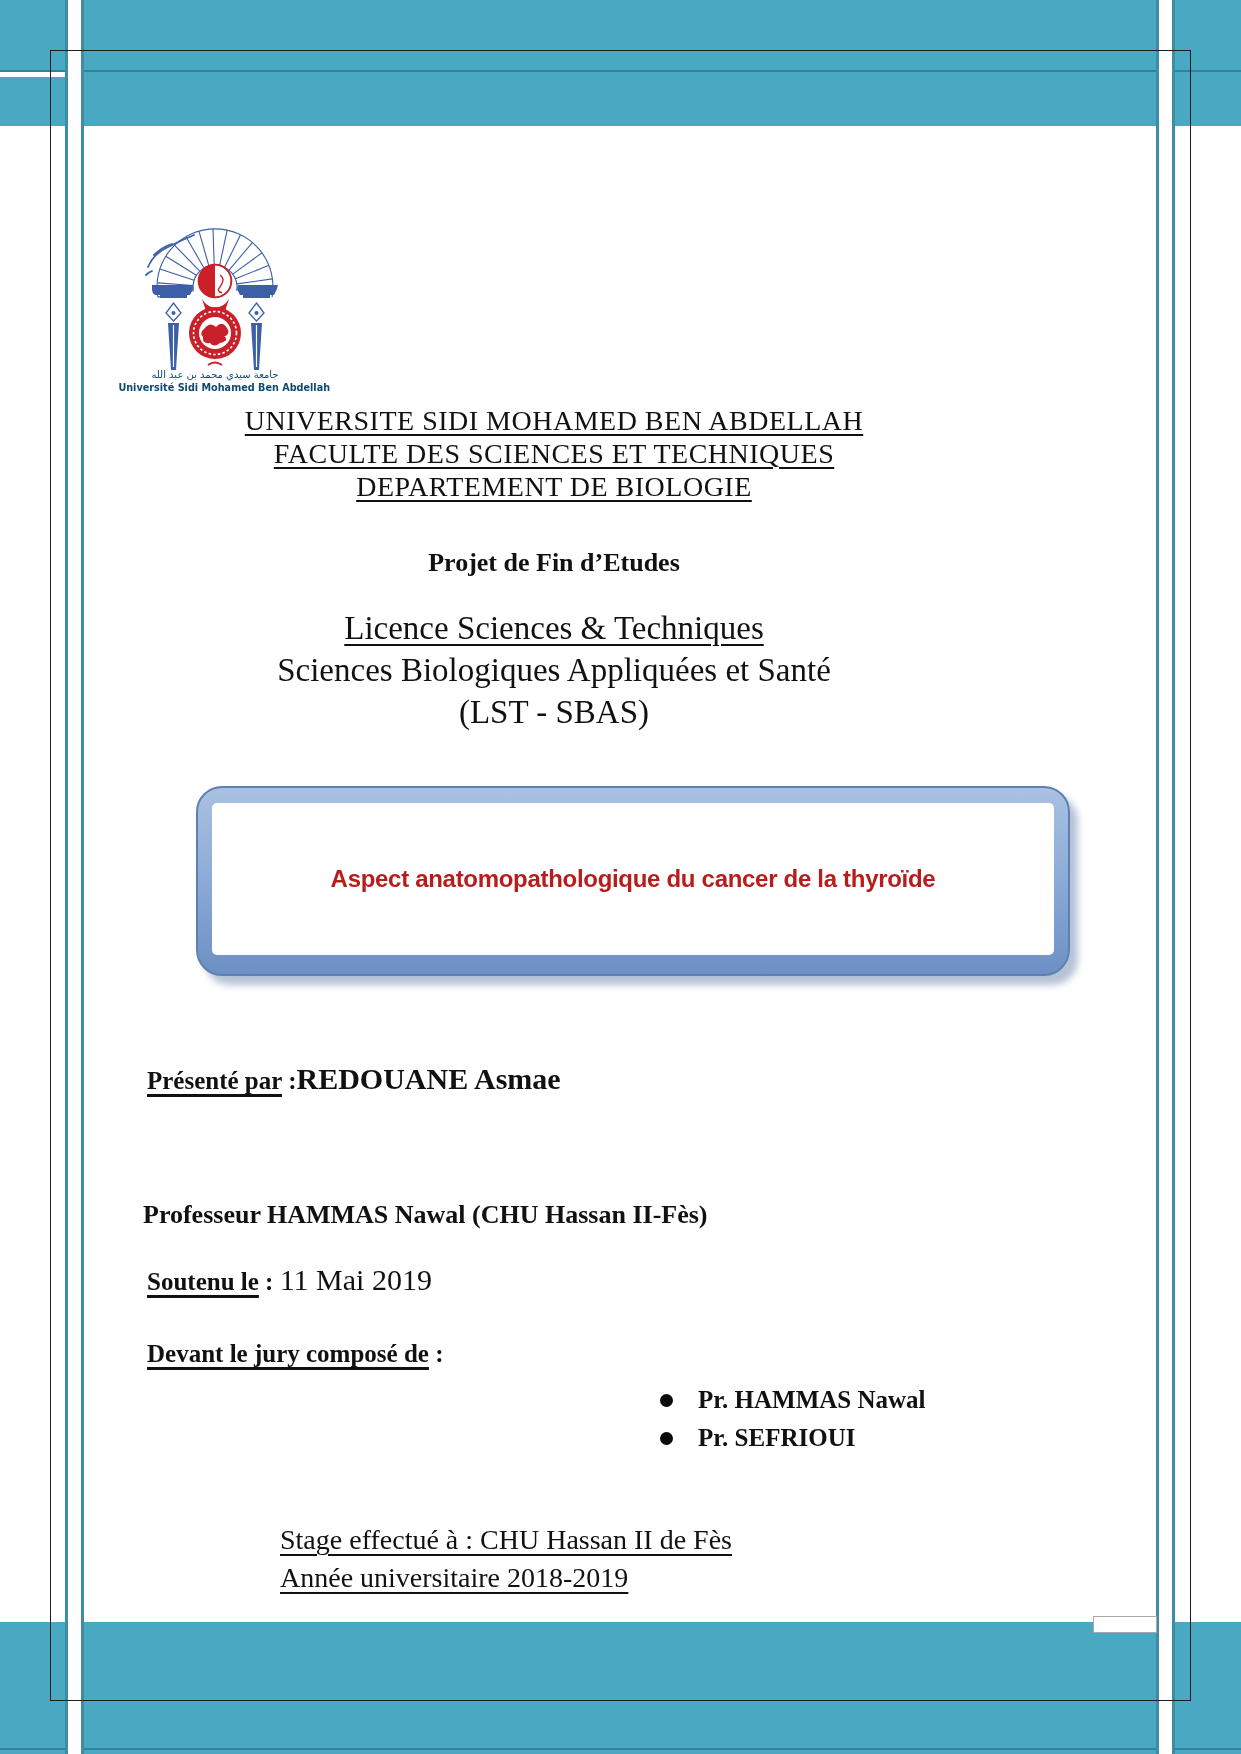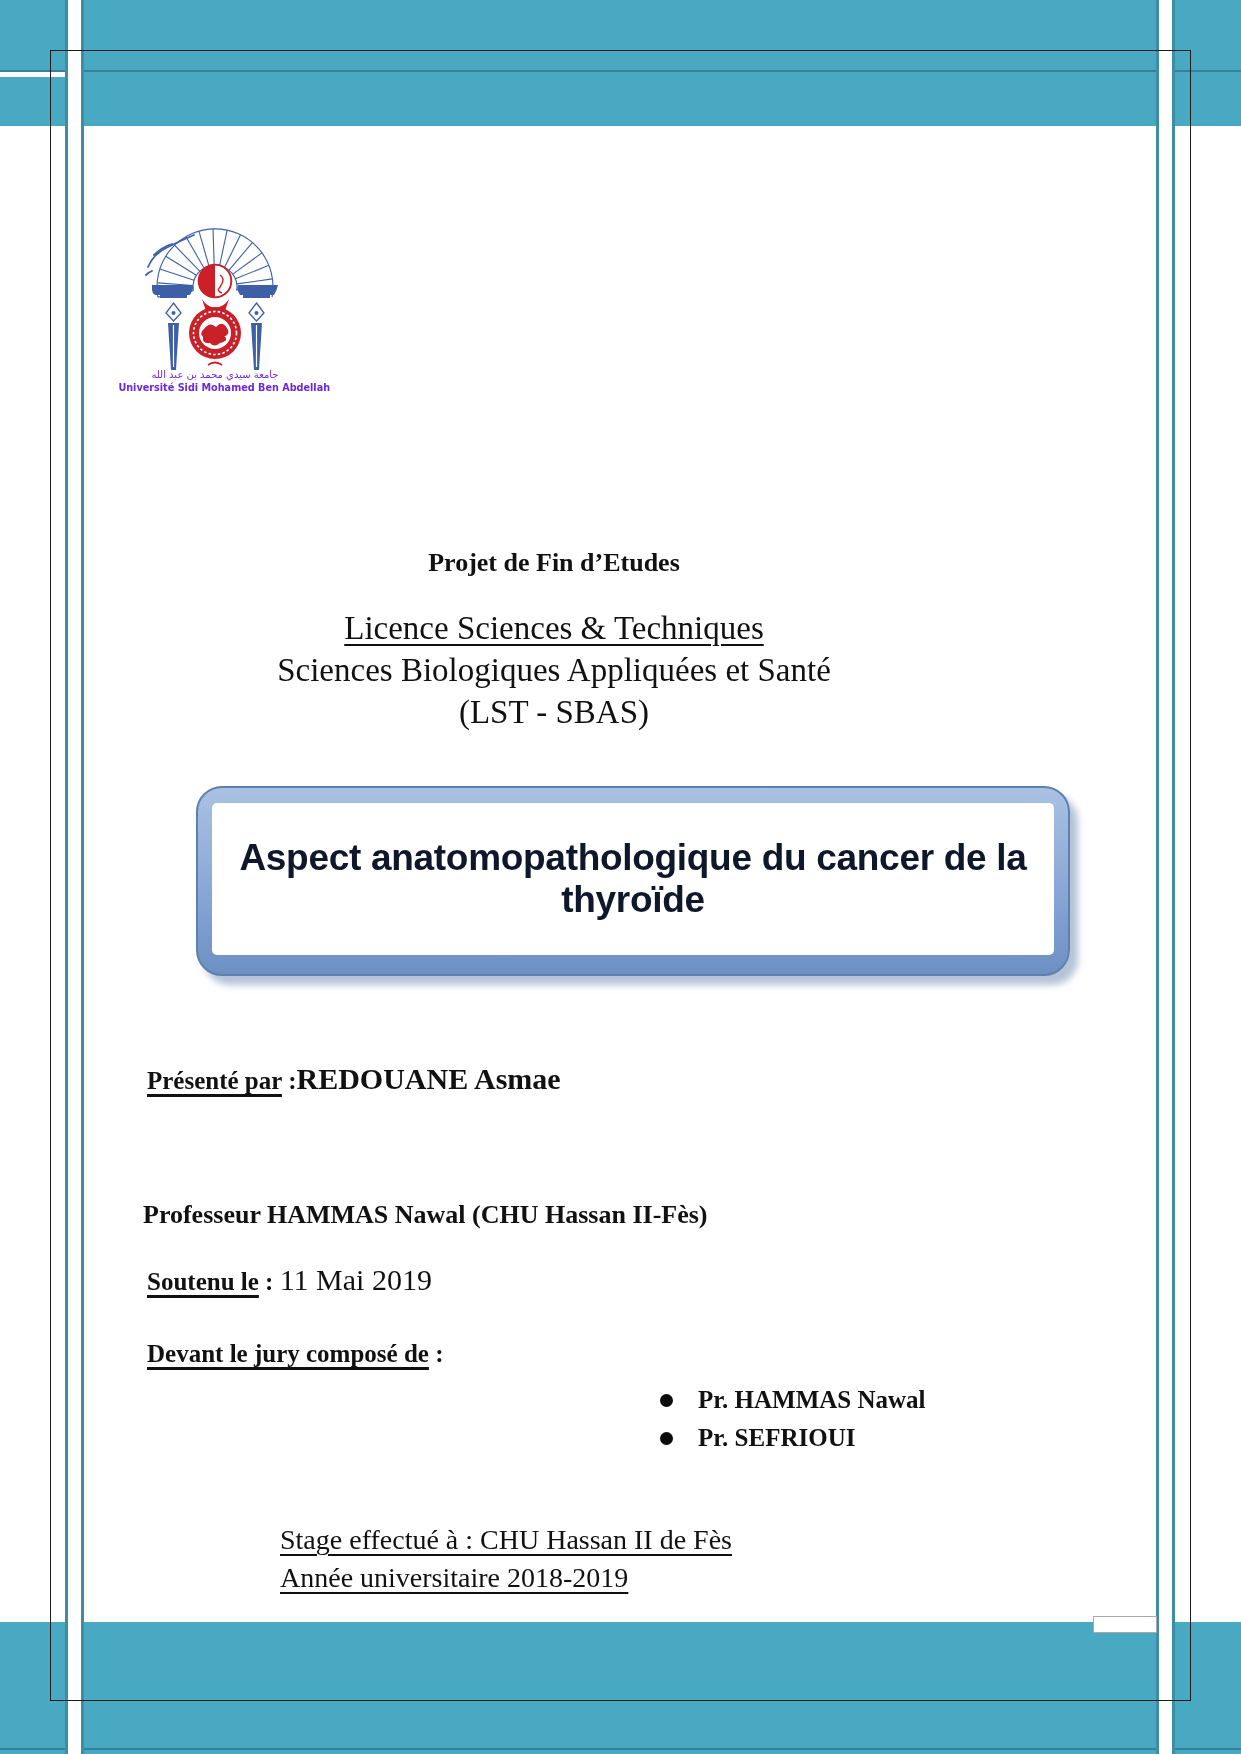--- a/index.html
+++ b/index.html
@@ -23,21 +23,21 @@
     position:absolute; left:50px; top:50px; width:1139px; height:1649px;
     border:1.5px solid #1c1c1c; background:transparent; z-index:3;
   }
   .artifact-box {
     position:absolute; left:1093px; top:1616px; width:62px; height:15px;
     background:#ffffff; border:1px solid #a9a9a9; z-index:4;
   }
   
   .logo { position:absolute; left:140px; top:215px; width:150px; height:155px; z-index:5; }
   .logo-captions { position:absolute; left:110px; top:369px; width:210px; text-align:center; z-index:5;
-    color:#6d28d9; font-family:"DejaVu Sans","Liberation Sans",sans-serif; white-space:nowrap; }
+    color:#0c4a6e; font-family:"DejaVu Sans","Liberation Sans",sans-serif; white-space:nowrap; }
   .logo-caption-ar { font-size:10px; line-height:12px; letter-spacing:1px; }
   .logo-caption-fr { font-size:10.5px; line-height:13px; font-weight:bold; transform:scale(.92,1); transform-origin:center; }
   
   .headings { position:absolute; left:133px; top:404px; width:842px; text-align:center; z-index:5; }
   .headings div {
     font-size:28px; line-height:33px; text-decoration:underline;
     text-decoration-thickness:1.5px; text-underline-offset:4px; letter-spacing:.5px;
   }
   .project-type { position:absolute; left:133px; top:548px; width:842px; text-align:center;
     font-size:26px; font-weight:bold; z-index:5; }
@@ -52,21 +52,21 @@
     border:2px solid #5f7fae;
     box-shadow:8px 9px 7px rgba(121,146,180,.55);
     box-sizing:border-box; padding:15px 14px 19px 14px;
   }
   .title-inner {
     width:100%; height:100%; background:#ffffff; border-radius:5px;
     display:flex; align-items:center; justify-content:center;
   }
   .title-text {
     font-family:"Liberation Sans","DejaVu Sans",sans-serif; font-weight:bold;
-    font-size:37px; letter-spacing:-.3px; color:#0f172a; text-align:center;
+    font-size:24px; letter-spacing:-.3px; color:#b91c1c; text-align:center;
   }
   
   .info-line { position:absolute; left:147px; z-index:5; white-space:nowrap; }
   .lbl { font-weight:bold; font-size:25px; text-decoration:underline;
          text-decoration-thickness:2.5px; text-underline-offset:5px; }
   .sep-b { font-weight:bold; font-size:25px; }
   .sep-r { font-size:25px; }
   .val-big { font-weight:bold; font-size:30px; }
   .val-bold { font-weight:bold; font-size:26px; }
   .val-reg { font-size:30px; }
@@ -165,20 +165,25 @@
         <circle cx="84" cy="124" r="2.2"></circle>
       </g>
       <path d="M68,150 q7,-5 14,0" stroke="#cc2028" stroke-width="1.8" fill="none"></path>
     </svg>
   </div>
   <div class="logo-captions">
     <div class="logo-caption-ar">جامعة سيدي محمد بن عبد الله</div>
     <div class="logo-caption-fr">Université Sidi Mohamed Ben Abdellah</div>
   </div>
 
+  <div class="headings">
+    <div>UNIVERSITE SIDI MOHAMED BEN ABDELLAH</div>
+    <div>FACULTE DES SCIENCES ET TECHNIQUES</div>
+    <div>DEPARTEMENT DE BIOLOGIE</div>
+  </div>
 
   <div class="project-type">Projet de Fin d’Etudes</div>
 
   <div class="degree">
     <div class="u">Licence Sciences &amp; Techniques</div>
     <div>Sciences Biologiques Appliquées et Santé</div>
     <div>(LST - SBAS)</div>
   </div>
 
   <div class="title-box">

